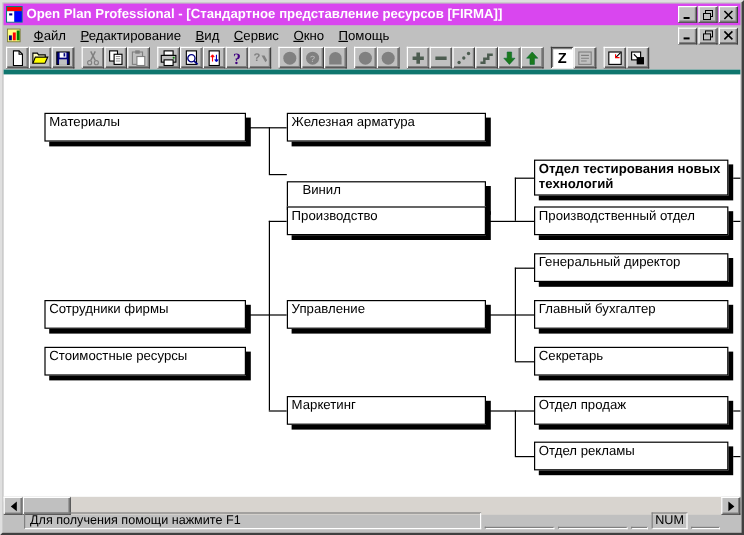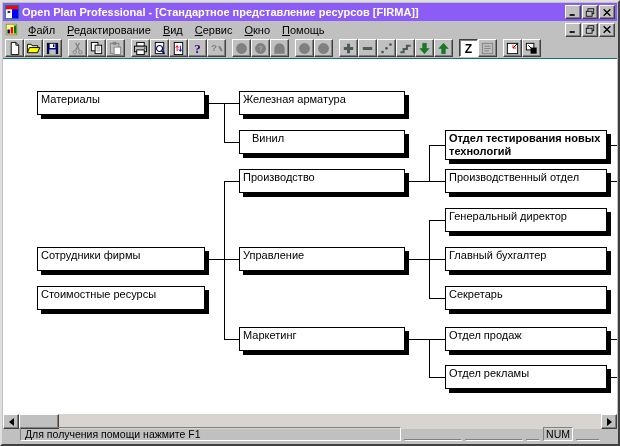--- a/index.html
+++ b/index.html
@@ -9,21 +9,21 @@
     -webkit-font-smoothing:none;
   }
   .window{
     position:absolute;inset:0;background:#c0c0c0;
     border:2px solid;border-color:#dfdfdf #404040 #404040 #dfdfdf;
     box-sizing:border-box;
   }
   
   .titlebar{
     position:absolute;top:1px;left:1px;right:1px;height:18px;
-    background:#8b5cf6;color:#fff;display:flex;align-items:center;
+    background:#d946ef;color:#fff;display:flex;align-items:center;
     padding:0 2px;box-sizing:border-box;
   }
   .titlebar .title{
     font-size:11px;font-weight:bold;white-space:nowrap;overflow:hidden;
     flex:1;margin-left:3px;letter-spacing:0;
   }
   .app-icon{width:14px;height:14px;flex:0 0 auto;}
   .winbtns{display:flex;flex:0 0 auto;}
   .winbtn{
     width:16px;height:14px;background:#c0c0c0;margin-left:1px;
@@ -51,21 +51,21 @@
     width:19px;height:18px;background:#c0c0c0;box-sizing:border-box;
     border:1px solid;border-color:#fff #404040 #404040 #fff;
     box-shadow:inset -1px -1px 0 #808080;
     display:flex;align-items:center;justify-content:center;
   }
   .tb-btn.active{background:#fff;border-color:#404040 #fff #fff #404040;box-shadow:inset 1px 1px 0 #808080;}
   .tb-btn svg{width:15px;height:15px;}
   
   .canvas{
     position:absolute;top:56px;left:1px;right:1px;height:356px;
-    background:#fff;border-top:1px solid #0f766e;overflow:hidden;
+    background:#fff;border-top:4px solid #0f766e;overflow:hidden;
   }
   .node{
     position:absolute;background:#fff;border:1px solid #000;
     box-shadow:4px 4px 0 #000;box-sizing:border-box;
     font-size:11px;line-height:13px;padding:1px 3px;color:#000;overflow:hidden;
   }
   .edge{position:absolute;background:#000;}
   
   .hscroll{
     position:absolute;left:1px;right:1px;top:412px;height:15px;
@@ -361,21 +361,21 @@
       <div class="edge" style="left: 426px; top: 239px; width: 16px; height: 1px;"></div>
       <div class="edge" style="left: 402px; top: 280px; width: 40px; height: 1px;"></div>
       <div class="edge" style="left: 426px; top: 280px; width: 1px; height: 38px;"></div>
       <div class="edge" style="left: 426px; top: 318px; width: 16px; height: 1px;"></div>
       <div class="edge" style="left: 608px; top: 86px; width: 11px; height: 1px;"></div>
       <div class="edge" style="left: 608px; top: 122px; width: 11px; height: 1px;"></div>
       <div class="edge" style="left: 608px; top: 280px; width: 11px; height: 1px;"></div>
       <div class="edge" style="left: 608px; top: 318px; width: 11px; height: 1px;"></div>
       <div class="node" style="left: 34px; top: 32px; width: 168px; height: 24px;">Материалы</div>
       <div class="node" style="left: 236px; top: 32px; width: 166px; height: 24px;">Железная арматура</div>
-      <div class="node" style="left: 236px; top: 71px; width: 166px; height: 24px; padding-left: 12px;">Винил</div>
+      <div class="node" style="left: 236px; top: 89px; width: 166px; height: 24px; padding-left: 12px;">Винил</div>
       <div class="node" style="left: 442px; top: 71px; width: 162px; height: 30px; font-weight: bold;">Отдел тестирования новых технологий</div>
       <div class="node" style="left: 236px; top: 110px; width: 166px; height: 24px;">Производство</div>
       <div class="node" style="left: 442px; top: 110px; width: 162px; height: 24px;">Производственный отдел</div>
       <div class="node" style="left: 442px; top: 149px; width: 162px; height: 24px;">Генеральный директор</div>
       <div class="node" style="left: 34px; top: 188px; width: 168px; height: 24px;">Сотрудники фирмы</div>
       <div class="node" style="left: 236px; top: 188px; width: 166px; height: 24px;">Управление</div>
       <div class="node" style="left: 442px; top: 188px; width: 162px; height: 24px;">Главный бухгалтер</div>
       <div class="node" style="left: 34px; top: 227px; width: 168px; height: 24px;">Стоимостные ресурсы</div>
       <div class="node" style="left: 442px; top: 227px; width: 162px; height: 24px;">Секретарь</div>
       <div class="node" style="left: 236px; top: 268px; width: 166px; height: 24px;">Маркетинг</div>

